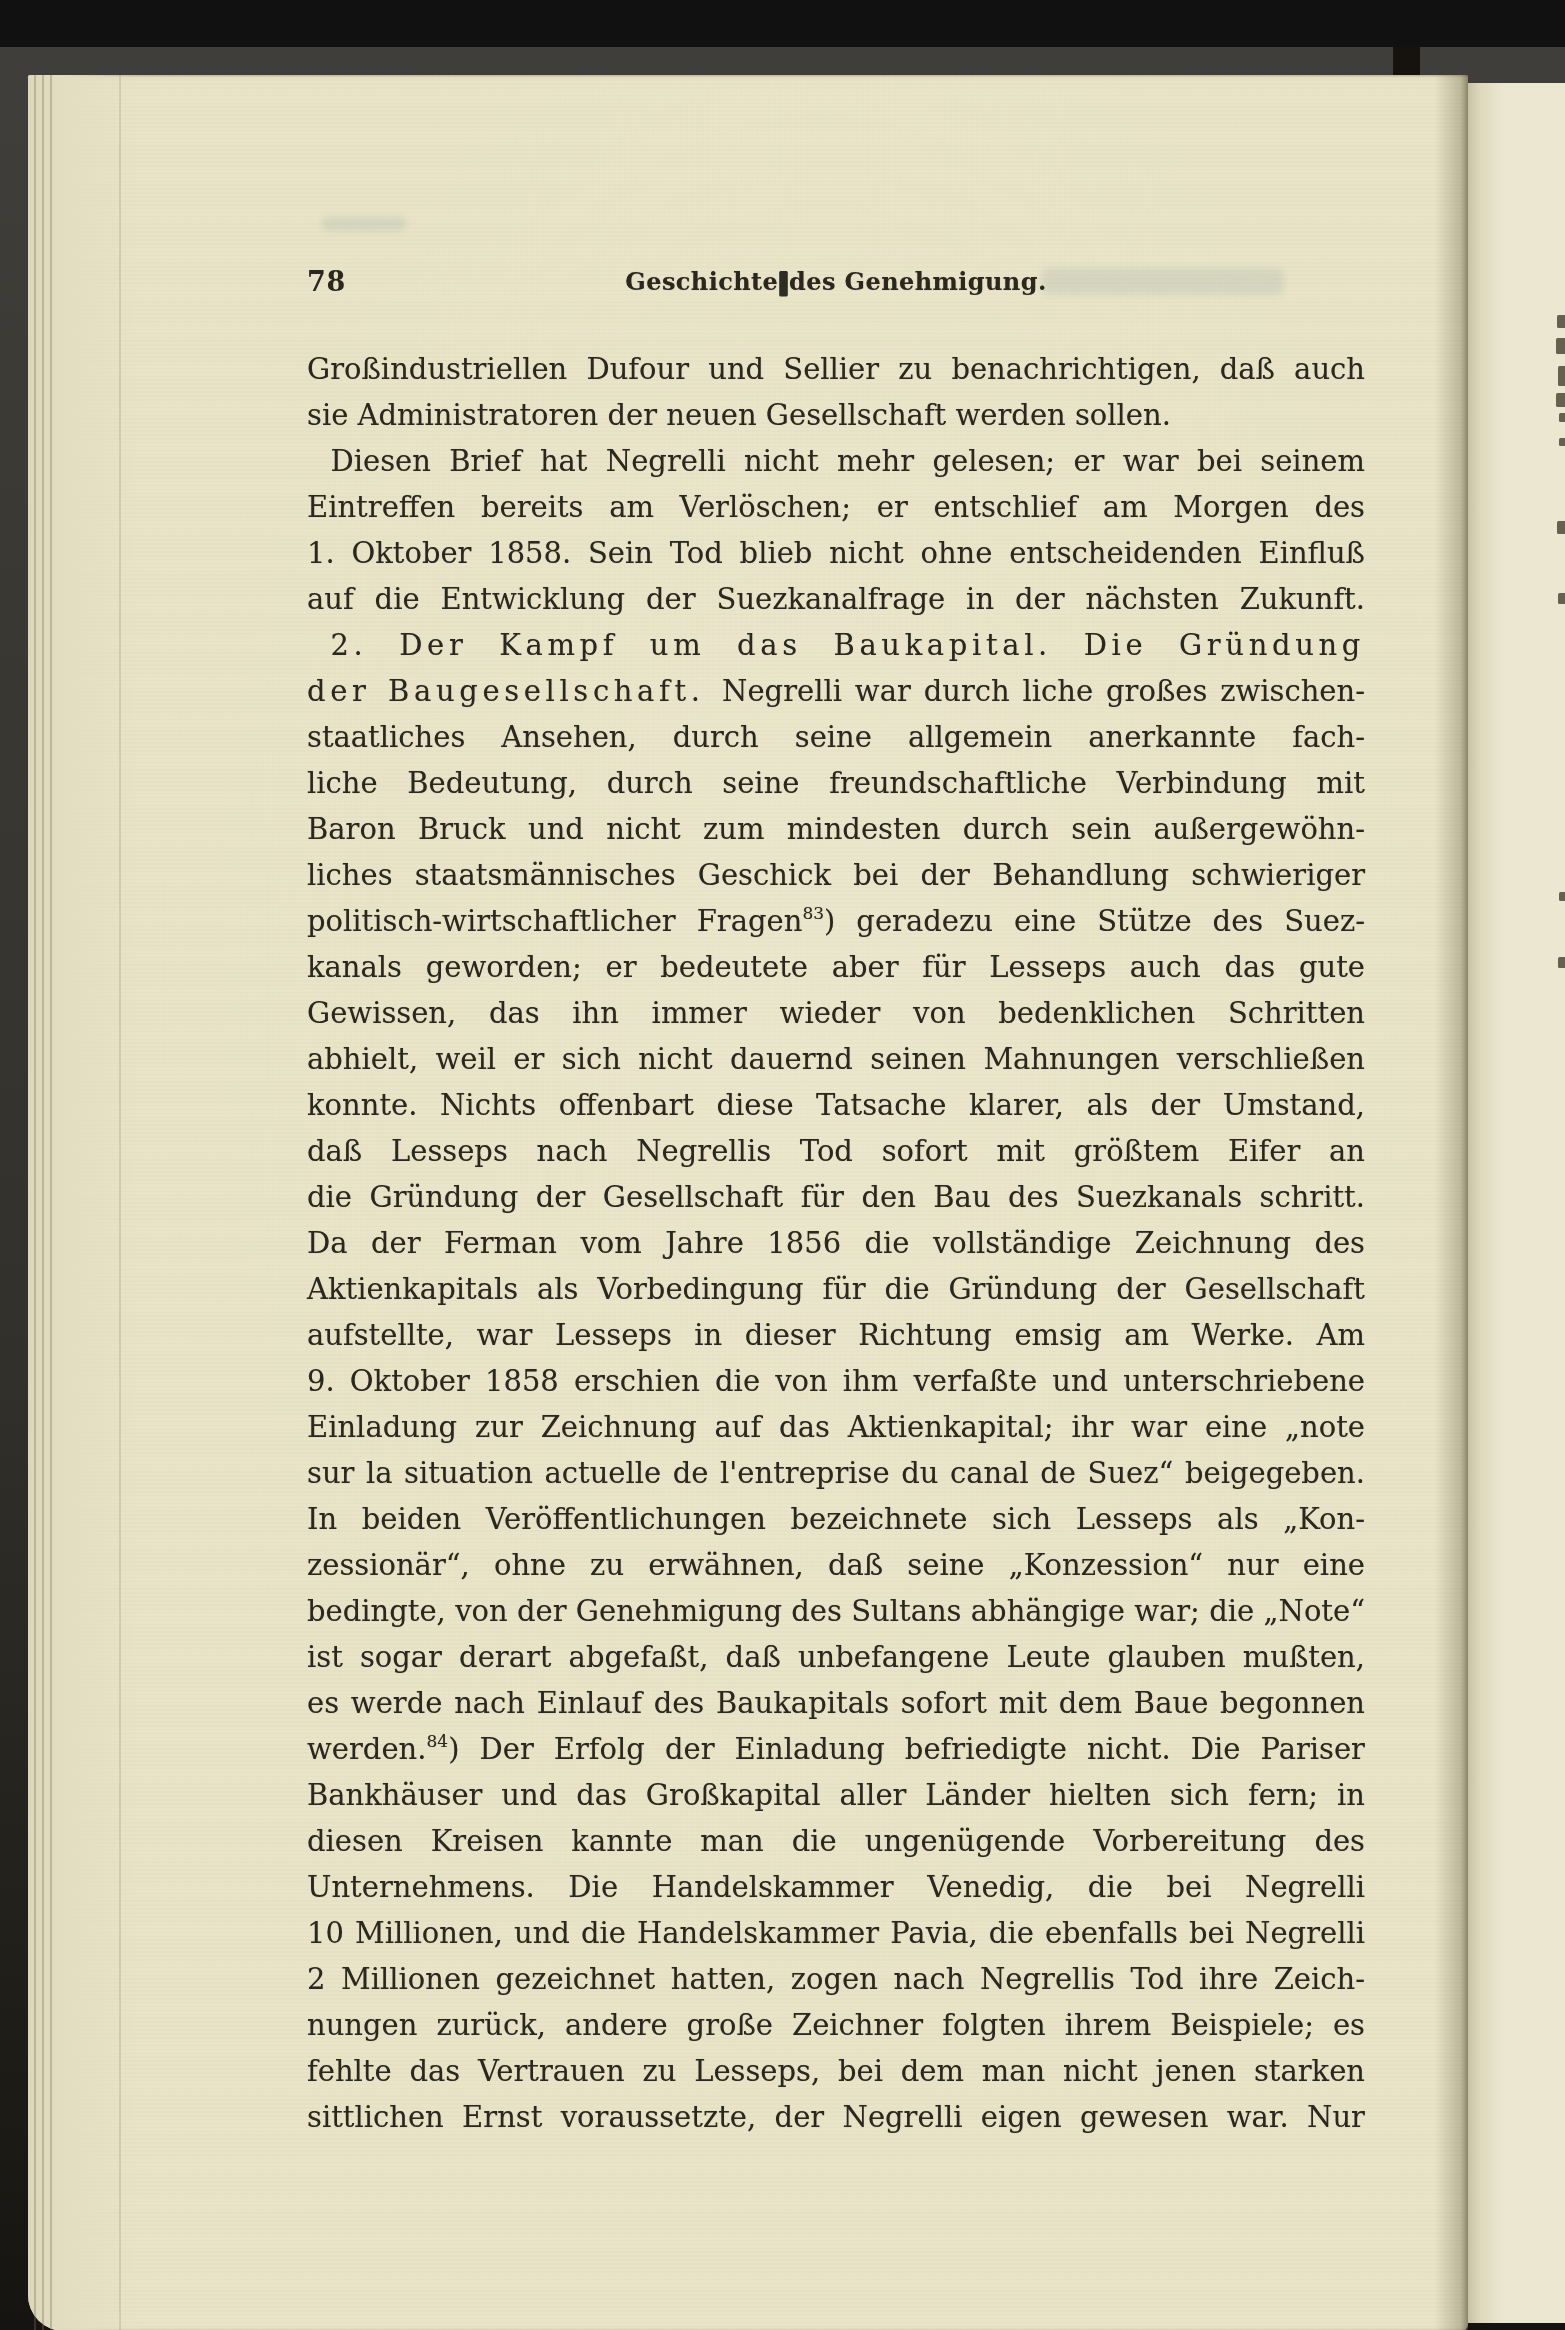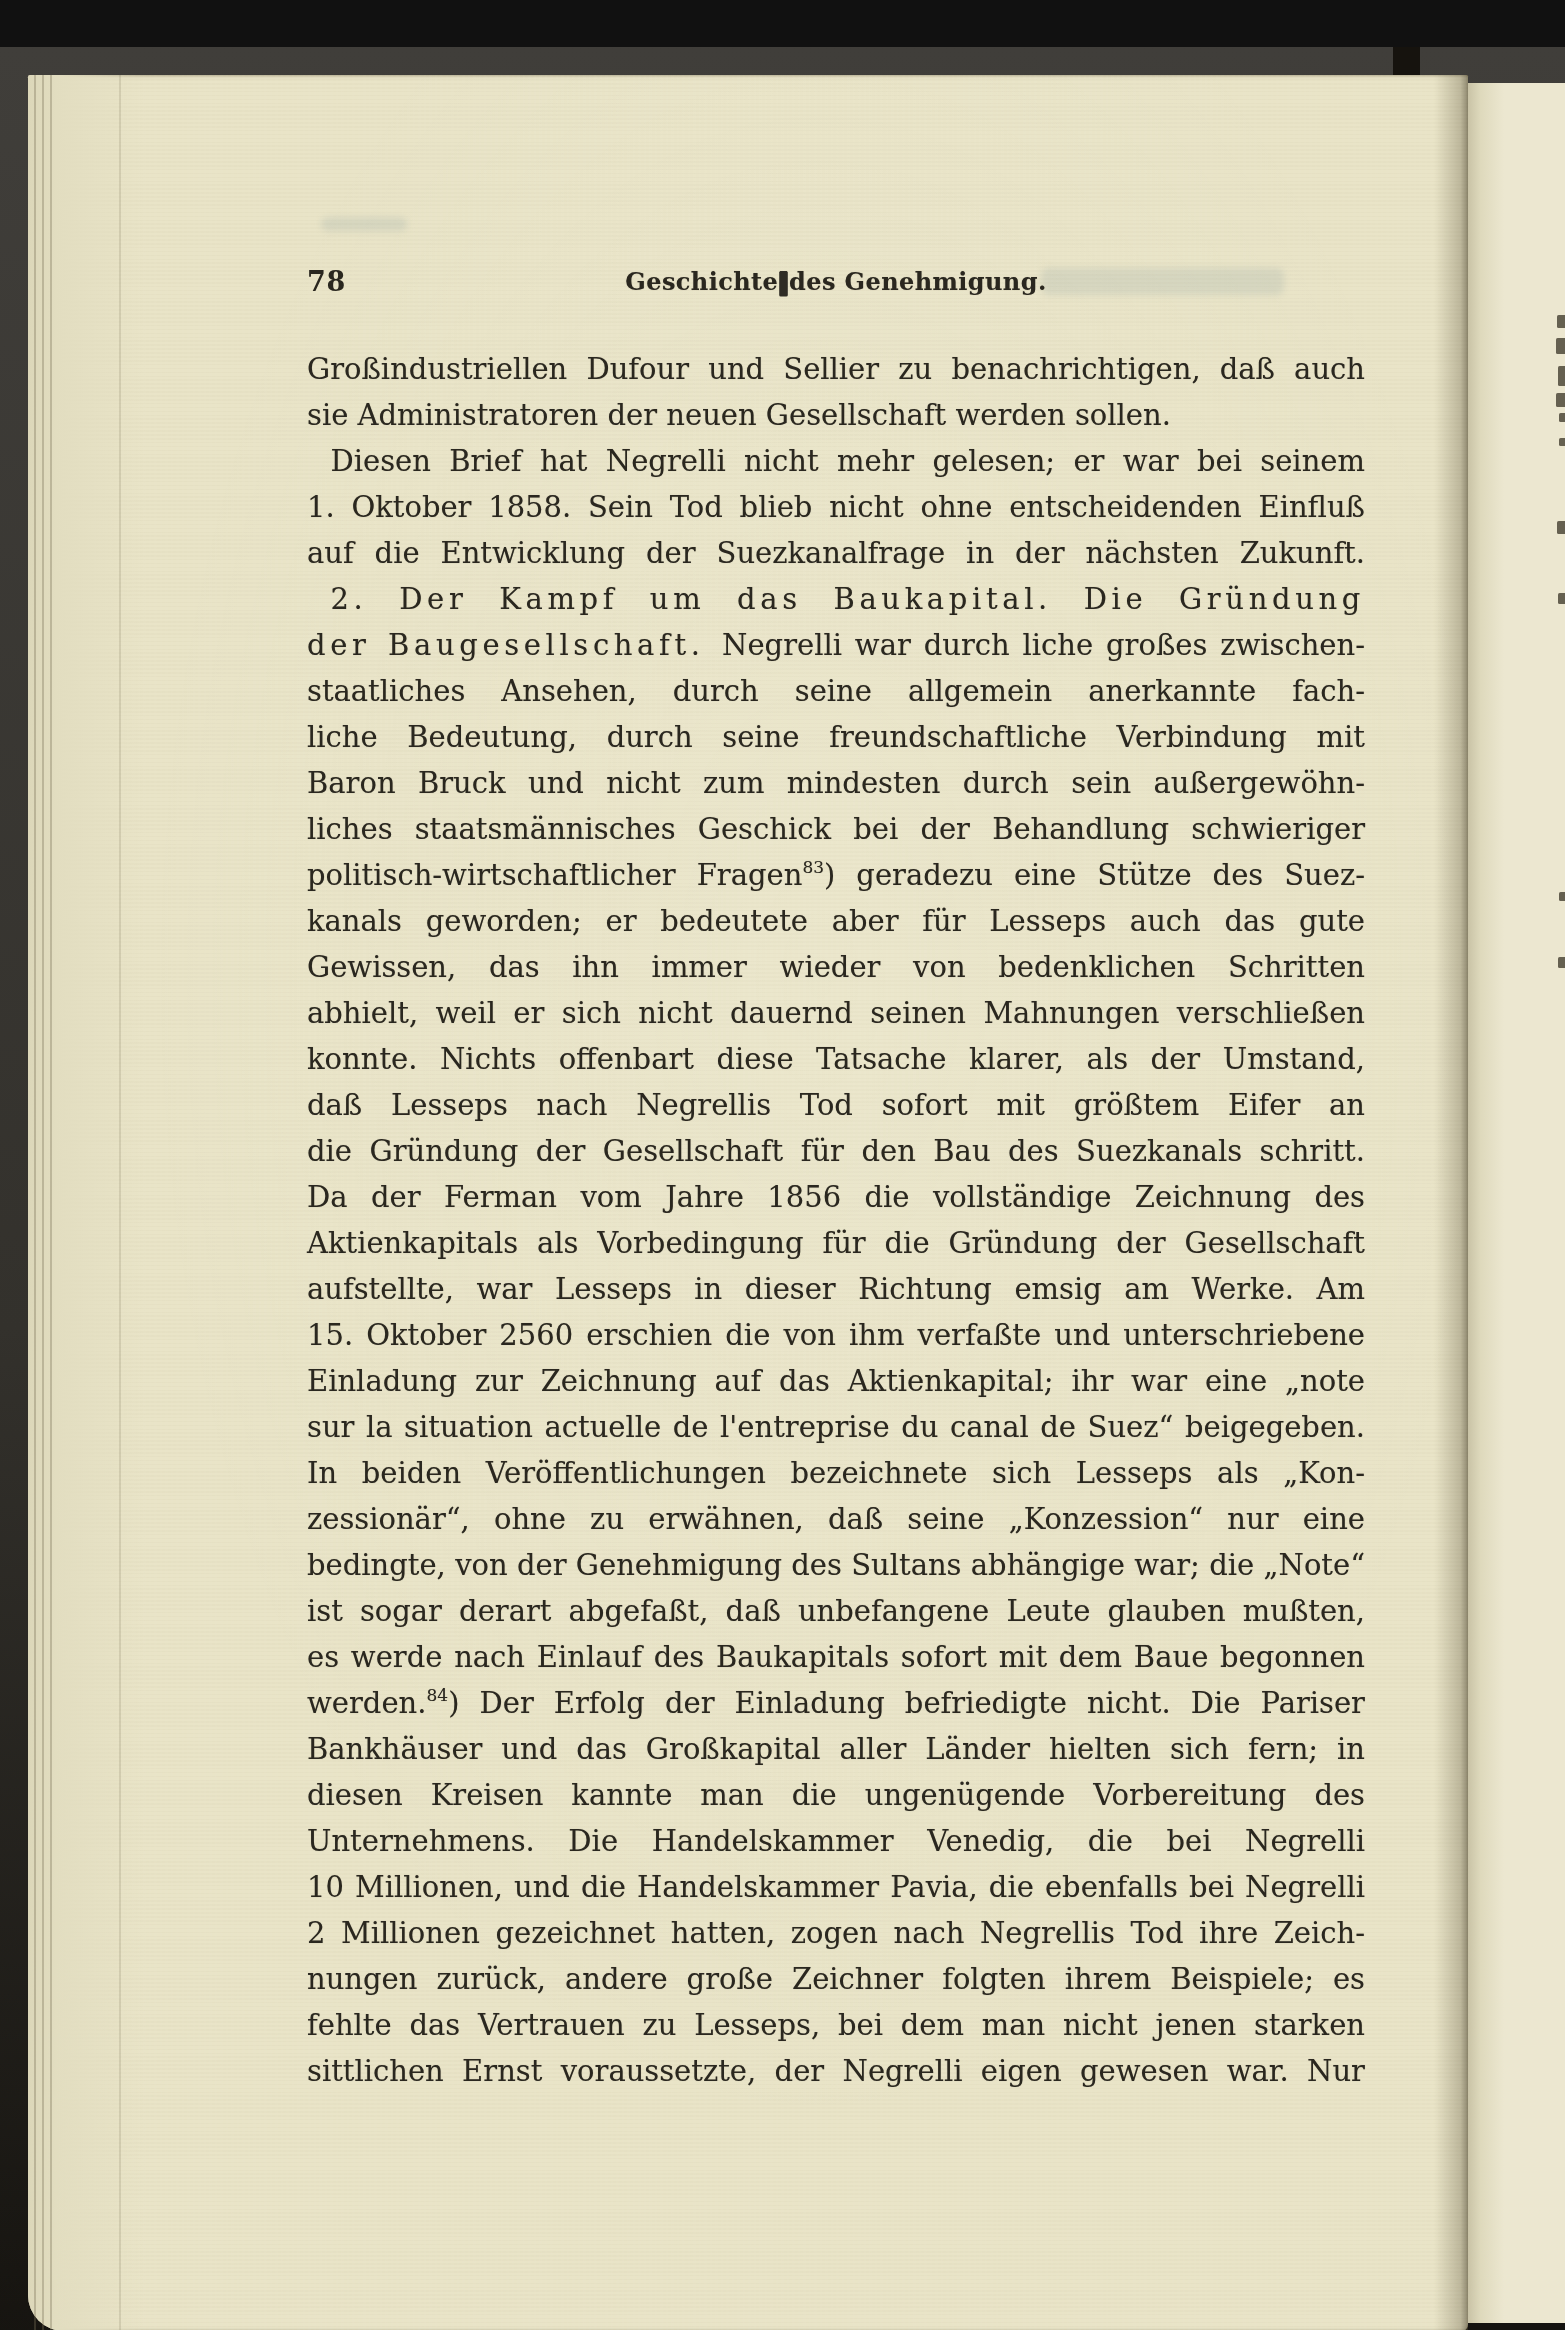--- a/index.html
+++ b/index.html
@@ -118,39 +118,40 @@
       <span class="page-number">78</span>
       <div class="header-title">
         <span>Geschichte</span><span class="header-artifact"></span><span>des Genehmigung.</span>
       </div>
     </div>
 
     <div class="body-text">
         <div class="line"><span>Großindustriellen Dufour und Sellier zu benachrichtigen, daß auch</span></div>
         <div class="line nj"><span>sie Administratoren der neuen Gesellschaft werden sollen.</span></div>
         <div class="line ind"><span>Diesen Brief hat Negrelli nicht mehr gelesen; er war bei seinem</span></div>
+        <div class="line"><span>Eintreffen bereits am Verlöschen; er entschlief am Morgen des</span></div>
         <div class="line"><span>1. Oktober 1858.  Sein Tod blieb nicht ohne entscheidenden Einfluß</span></div>
         <div class="line"><span>auf die Entwicklung der Suezkanalfrage in der nächsten Zukunft.</span></div>
         <div class="line ind"><span class="sp">2. Der Kampf um das Baukapital.  Die Gründung</span></div>
         <div class="line"><span class="sp">der Baugesellschaft. </span><span>Negrelli war durch liche großes zwischen-</span></div>
         <div class="line"><span>staatliches Ansehen, durch seine allgemein anerkannte fach-</span></div>
         <div class="line"><span>liche Bedeutung, durch seine freundschaftliche Verbindung mit</span></div>
         <div class="line"><span>Baron Bruck und nicht zum mindesten durch sein außergewöhn-</span></div>
         <div class="line"><span>liches staatsmännisches Geschick bei der Behandlung schwieriger</span></div>
         <div class="line"><span>politisch-wirtschaftlicher Fragen</span><span class="sup">83</span><span>) geradezu eine Stütze des Suez-</span></div>
         <div class="line"><span>kanals geworden; er bedeutete aber für Lesseps auch das gute</span></div>
         <div class="line"><span>Gewissen, das ihn immer wieder von bedenklichen Schritten</span></div>
         <div class="line"><span>abhielt, weil er sich nicht dauernd seinen Mahnungen verschließen</span></div>
         <div class="line"><span>konnte.  Nichts offenbart diese Tatsache klarer, als der Umstand,</span></div>
         <div class="line"><span>daß Lesseps nach Negrellis Tod sofort mit größtem Eifer an</span></div>
         <div class="line"><span>die Gründung der Gesellschaft für den Bau des Suezkanals schritt.</span></div>
         <div class="line"><span>Da der Ferman vom Jahre 1856 die vollständige Zeichnung des</span></div>
         <div class="line"><span>Aktienkapitals als Vorbedingung für die Gründung der Gesellschaft</span></div>
         <div class="line"><span>aufstellte, war Lesseps in dieser Richtung emsig am Werke.  Am</span></div>
-        <div class="line"><span>15. Oktober 2560 erschien die von ihm verfaßte und unterschriebene</span></div>
+        <div class="line"><span>9. Oktober 1858 erschien die von ihm verfaßte und unterschriebene</span></div>
         <div class="line"><span>Einladung zur Zeichnung auf das Aktienkapital; ihr war eine „note</span></div>
         <div class="line"><span>sur la situation actuelle de l'entreprise du canal de Suez“ beigegeben.</span></div>
         <div class="line"><span>In beiden Veröffentlichungen bezeichnete sich Lesseps als „Kon-</span></div>
         <div class="line"><span>zessionär“, ohne zu erwähnen, daß seine „Konzession“ nur eine</span></div>
         <div class="line"><span>bedingte, von der Genehmigung des Sultans abhängige war; die „Note“</span></div>
         <div class="line"><span>ist sogar derart abgefaßt, daß unbefangene Leute glauben mußten,</span></div>
         <div class="line"><span>es werde nach Einlauf des Baukapitals sofort mit dem Baue begonnen</span></div>
         <div class="line"><span>werden.</span><span class="sup">84</span><span>)  Der Erfolg der Einladung befriedigte nicht.  Die Pariser</span></div>
         <div class="line"><span>Bankhäuser und das Großkapital aller Länder hielten sich fern; in</span></div>
         <div class="line"><span>diesen Kreisen kannte man die ungenügende Vorbereitung des</span></div>

